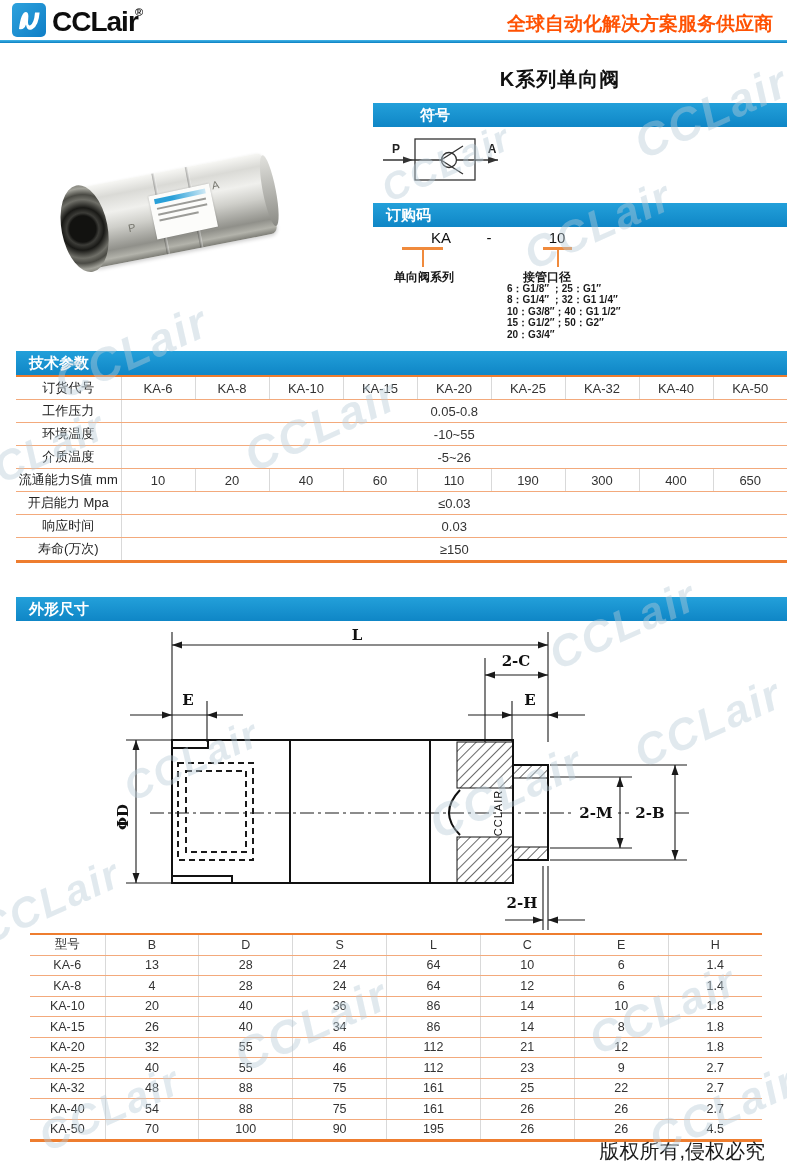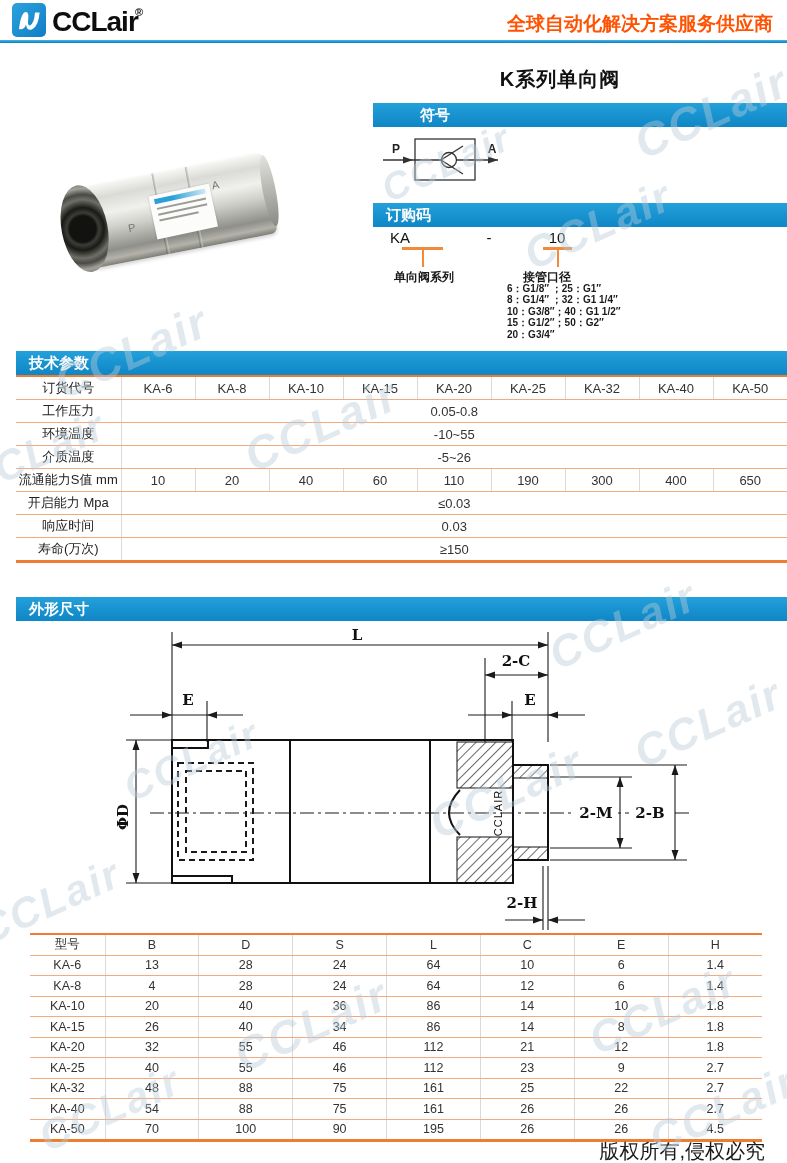--- a/index.html
+++ b/index.html
@@ -20,21 +20,21 @@
 
   .bar{position:absolute;height:24px;background:linear-gradient(180deg,#23a0da,#0f86c6);
     color:#fff;font-size:15px;font-weight:bold;line-height:24px;padding-left:13px;box-sizing:border-box;}
   #bar-symbol{left:373px;top:103px;width:414px;padding-left:47px;}
   #bar-order{left:373px;top:203px;width:414px;}
   #bar-tech{left:16px;top:351px;width:771px;}
   #bar-dims{left:16px;top:597px;width:771px;}
 
   
   .oc-code{position:absolute;top:229px;font-size:15px;color:#111;text-align:center;}
-  #oc-ka{left:375px;width:50px;}
+  #oc-ka{left:416px;width:50px;}
   #oc-dash{left:475px;width:28px;}
   #oc-10{left:532px;width:50px;}
   .tbar{position:absolute;height:3px;background:#f08a3c;}
   .tstem{position:absolute;width:2px;background:#f08a3c;}
   .oc-label{position:absolute;font-size:12px;font-weight:bold;color:#1a1a1a;}
   #oc-options{position:absolute;left:507px;top:283px;font-size:10px;font-weight:bold;
     line-height:11.4px;color:#1a1a1a;white-space:nowrap;}
 
   
   table{border-collapse:collapse;table-layout:fixed;}

